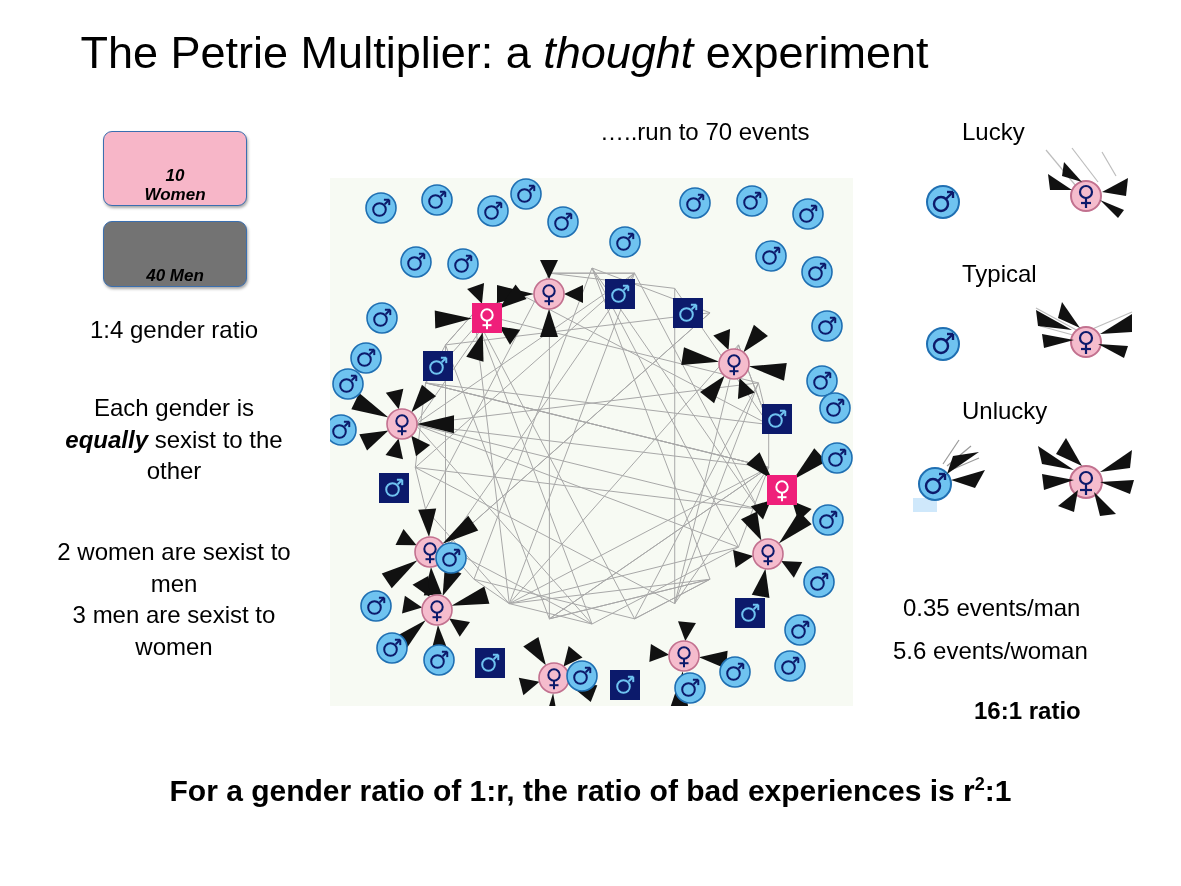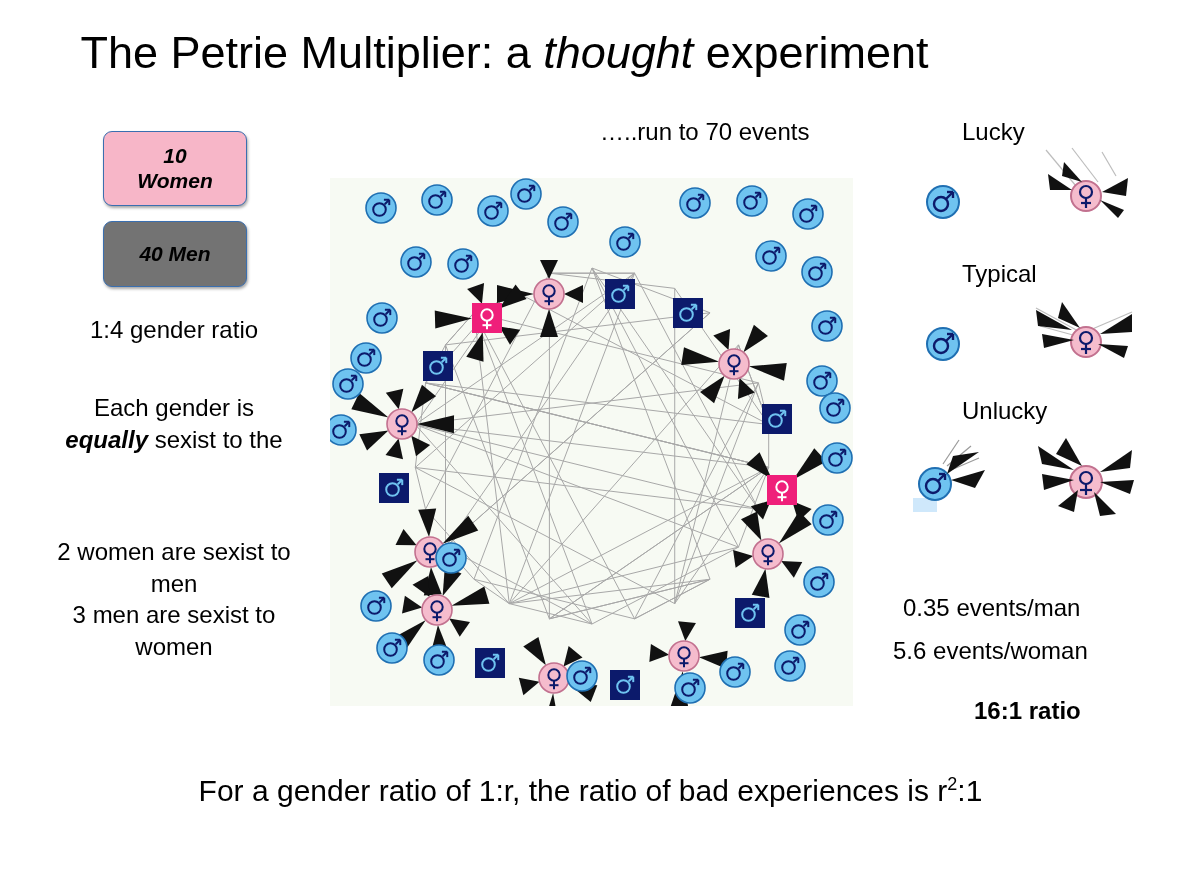--- a/index.html
+++ b/index.html
@@ -37,24 +37,24 @@
 
   
   .badge {
     position: absolute;
     border-radius: 9px;
     border: 1.5px solid #3a6fb0;
     box-shadow: 1px 2px 3px rgba(0,0,0,0.35);
     text-align: center;
     font-weight: bold;
     font-style: italic;
-    font-size: 21px;
+    font-size: 17px;
     line-height: 1.15;
     display: flex;
-    align-items: center;
+    align-items: flex-end;
     justify-content: center;
     color: #000;
   }
   #badge-women {
     left: 103px;
     top: 131px;
     width: 142px;
     height: 73px;
     background: #f7b6c8;
   }
@@ -126,20 +126,21 @@
 
   
   #bottom-caption {
     position: absolute;
     left: 0;
     top: 774px;
     width: 1181px;
     text-align: center;
     font-size: 30px;
     white-space: nowrap;
+    font-weight: bold;
   }
   #bottom-caption sup { font-size: 18px; }
 </style>
 </head>
 <body>
 
 <div id="slide-title">
   <span class="lead">The Petrie Multiplier:</span><span> a </span><span class="em">thought</span><span> experiment</span>
 </div>
 
@@ -156,20 +157,21 @@
 
 <div class="left-text" id="txt-ratio">
   <span>1:4 gender ratio</span>
 </div>
 
 <div class="left-text" id="txt-equally">
   <div>Each gender is</div>
   <div>
     <span class="bi">equally</span><span> sexist to the</span>
   </div>
+  <div>other</div>
 </div>
 
 <div class="left-text" id="txt-sexist">
   <div>2 women are sexist to</div>
   <div>men</div>
   <div>3 men are sexist to</div>
   <div>women</div>
 </div>
 
 <div id="caption-run">…..run to 70 events</div>

